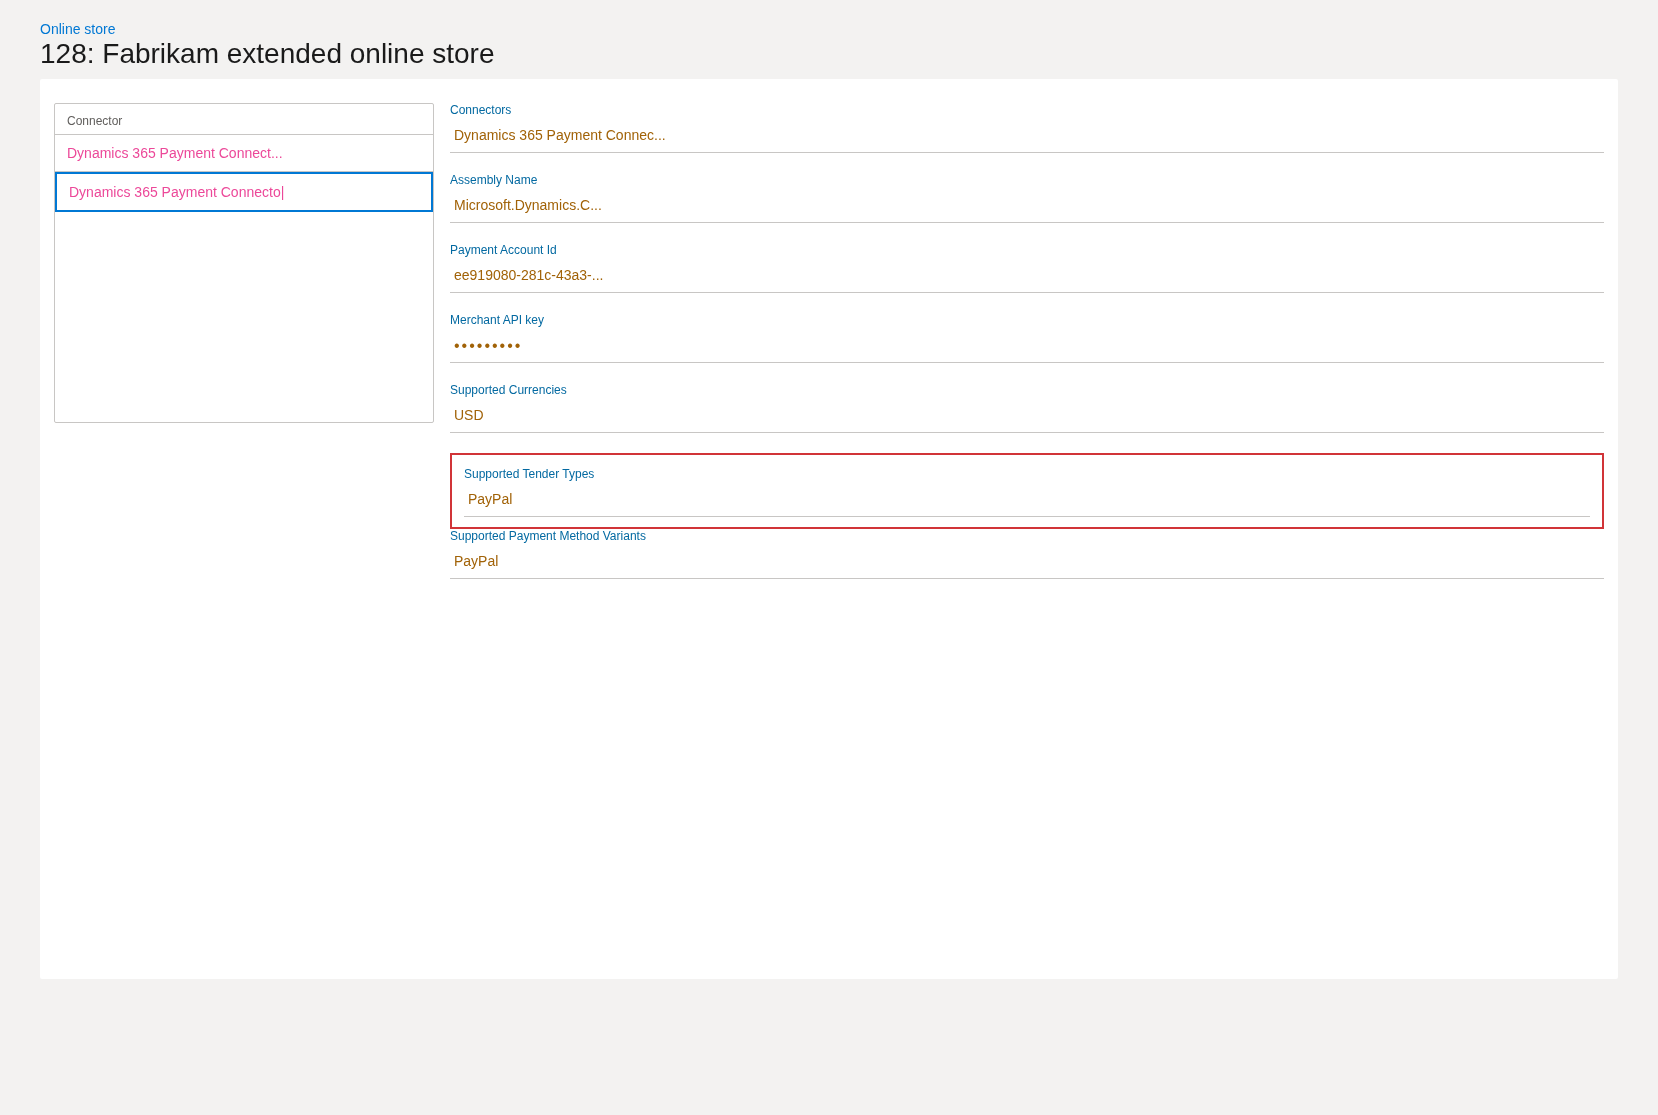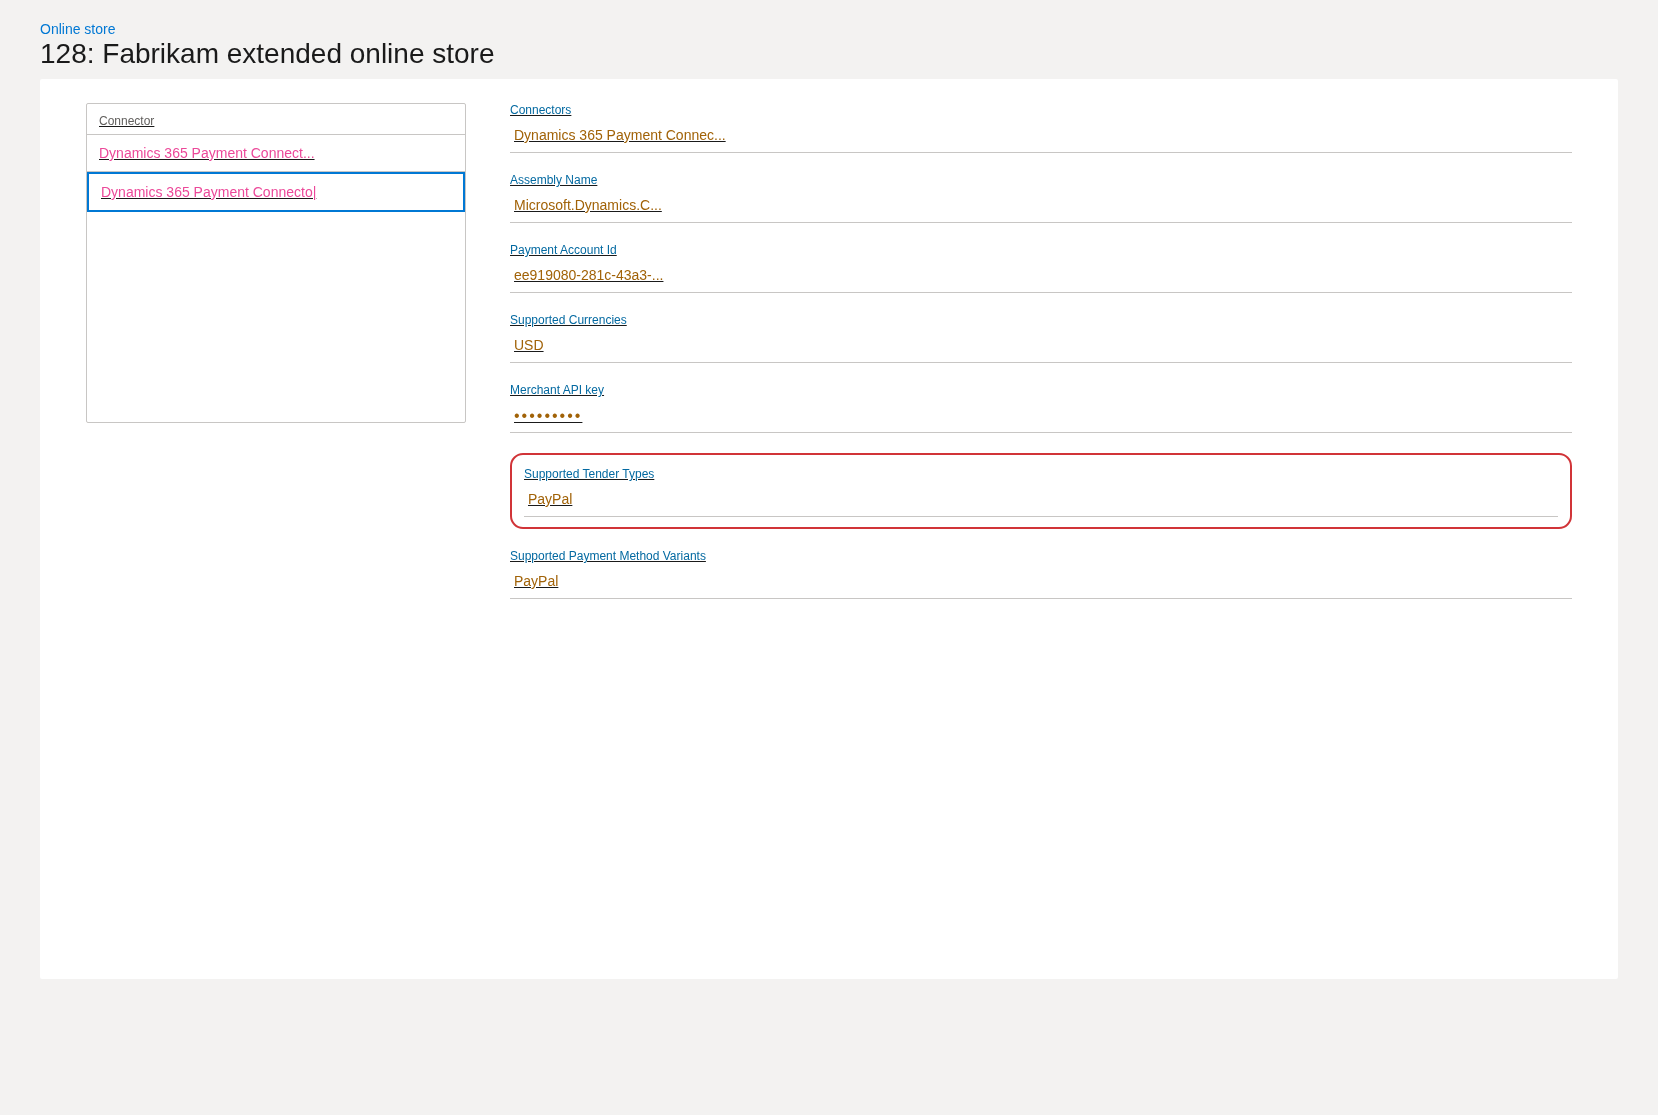--- a/index.html
+++ b/index.html
@@ -35,26 +35,25 @@
 
     .page-title {
       font-size: 28px;
       font-weight: 400;
       color: #1a1a1a;
       margin-bottom: 9px;
     }
 
     .content-area {
       background-color: #ffffff;
-      padding: 24px 46px;
+      padding: 24px 14px;
       border-radius: 2px;
       display: flex;
-      gap: 44px;
+      gap: 16px;
       min-height: 900px;
-      text-decoration: underline;
     }
 
     .left-panel {
       width: 380px;
       flex-shrink: 0;
     }
 
     .right-panel {
       flex: 1;
     }
@@ -111,23 +110,22 @@
       border-bottom: none;
     }
 
     .connector-list-item.selected {
       border: 2px solid #0078d4;
       background-color: #ffffff;
     }
 
     .supported-tender-box {
       border: 2px solid #d13438;
-      border-radius: 13px;
+      border-radius: 0;
       padding: 12px 12px 10px 12px;
-      margin-bottom: 20px;
     }
 
     .supported-tender-box .field-label {
       margin-bottom: 4px;
     }
 
     .supported-tender-box .field-value {
       margin-bottom: 0;
     }
 
@@ -170,27 +168,27 @@
         <span class="field-value">Microsoft.Dynamics.C...</span>
       </div>
 
       <div class="field-group">
         <span class="field-label">Payment Account Id</span>
         <span class="field-value">ee919080-281c-43a3-...</span>
       </div>
 
 
       <div class="field-group">
+        <span class="field-label">Merchant API key</span>
+        <span class="field-value password-dots">•••••••••</span>
+      </div>
+
+      <div class="field-group">
         <span class="field-label">Supported Currencies</span>
         <span class="field-value">USD</span>
-      </div>
-
-      <div class="field-group">
-        <span class="field-label">Merchant API key</span>
-        <span class="field-value password-dots">•••••••••</span>
       </div>
 
       <div class="supported-tender-box">
         <span class="field-label">Supported Tender Types</span>
         <span class="field-value">PayPal</span>
       </div>
 
       <div class="field-group">
         <span class="field-label">Supported Payment Method Variants</span>
         <span class="field-value">PayPal</span>

